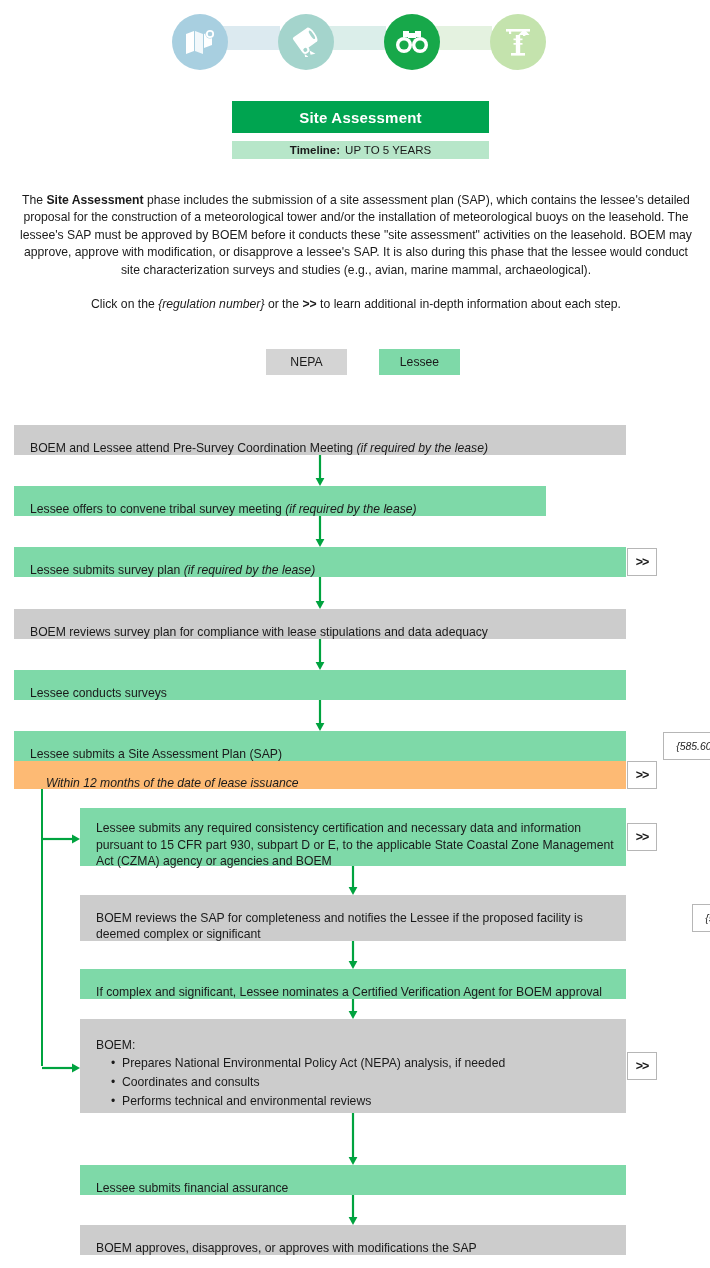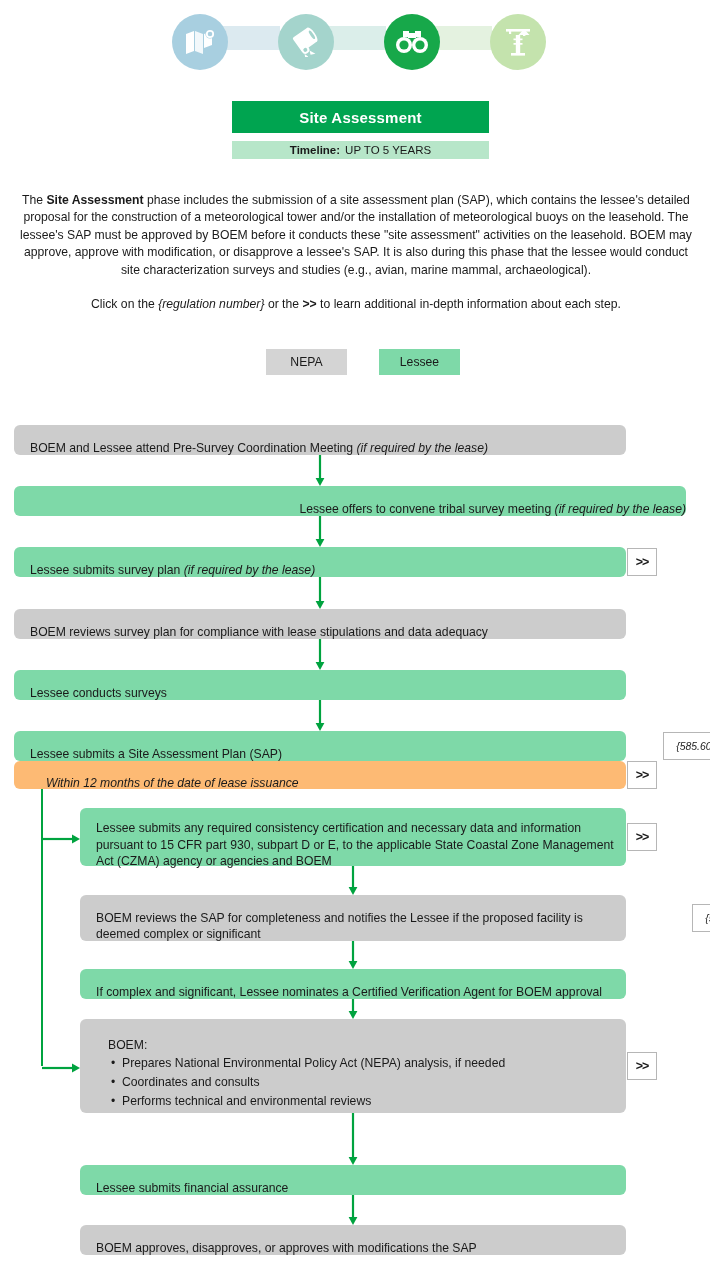--- a/index.html
+++ b/index.html
@@ -105,30 +105,29 @@
     width: 710px; height: 851px;
   }
   .row {
     position: absolute;
     display: flex;
     align-items: center;
     font-size: 12.2px;
     line-height: 16.5px;
     color: #1a1a1a;
     padding: 16px 0 0 16px;
-    border-radius: 6px;
   }
   .row.boem { background: #cccccc; }
   .row.lessee { background: #7ed9a8; }
   .row.note { background: #fdba74; font-style: italic; padding-left: 32px; }
   .row .txt { display: block; }
   .row i { font-style: italic; }
 
   .bullets { padding: 0; margin: 0; }
-  .bullets .lead { margin: 0 0 1px 12px; }
+  .bullets .lead { margin: 0 0 1px 0; }
   .bullets ul { margin: 0; padding: 0 0 0 15px; list-style: none; }
   .bullets li { position: relative; padding-left: 11px; line-height: 19px; }
   .bullets li:before {
     content: "\2022";
     position: absolute;
     left: 0; top: 0;
   }
 
   .chev {
     position: absolute;
@@ -229,21 +228,21 @@
 
 <div class="legend">
   <div class="legend-chip chip-boem">NEPA</div>
   <div class="legend-chip chip-lessee">Lessee</div>
 </div>
 
 <div class="flow" id="flow">
     <div class="row boem" style="left: 14px; top: 8px; width: 612px; height: 30px;">
       <span class="txt">BOEM and Lessee attend Pre-Survey Coordination Meeting <i>(if required by the lease)</i></span>
     </div>
-    <div class="row lessee" style="left: 14px; top: 69px; width: 672px; height: 30px; justify-content: flex-end;">
+    <div class="row lessee" style="left: 14px; top: 69px; width: 532px; height: 30px;">
       <span class="txt">Lessee offers to convene tribal survey meeting <i>(if required by the lease)</i></span>
     </div>
     <div class="row lessee" style="left: 14px; top: 130px; width: 612px; height: 30px;">
       <span class="txt">Lessee submits survey plan <i>(if required by the lease)</i></span>
     </div>
     <div class="chev" style="left: 627px; width: 30px; top: 131px; height: 28px;">&gt;&gt;</div>
     <div class="row boem" style="left: 14px; top: 192px; width: 612px; height: 30px;">
       <span class="txt">BOEM reviews survey plan for compliance with lease stipulations and data adequacy</span>
     </div>
     <div class="row lessee" style="left: 14px; top: 253px; width: 612px; height: 30px;">

